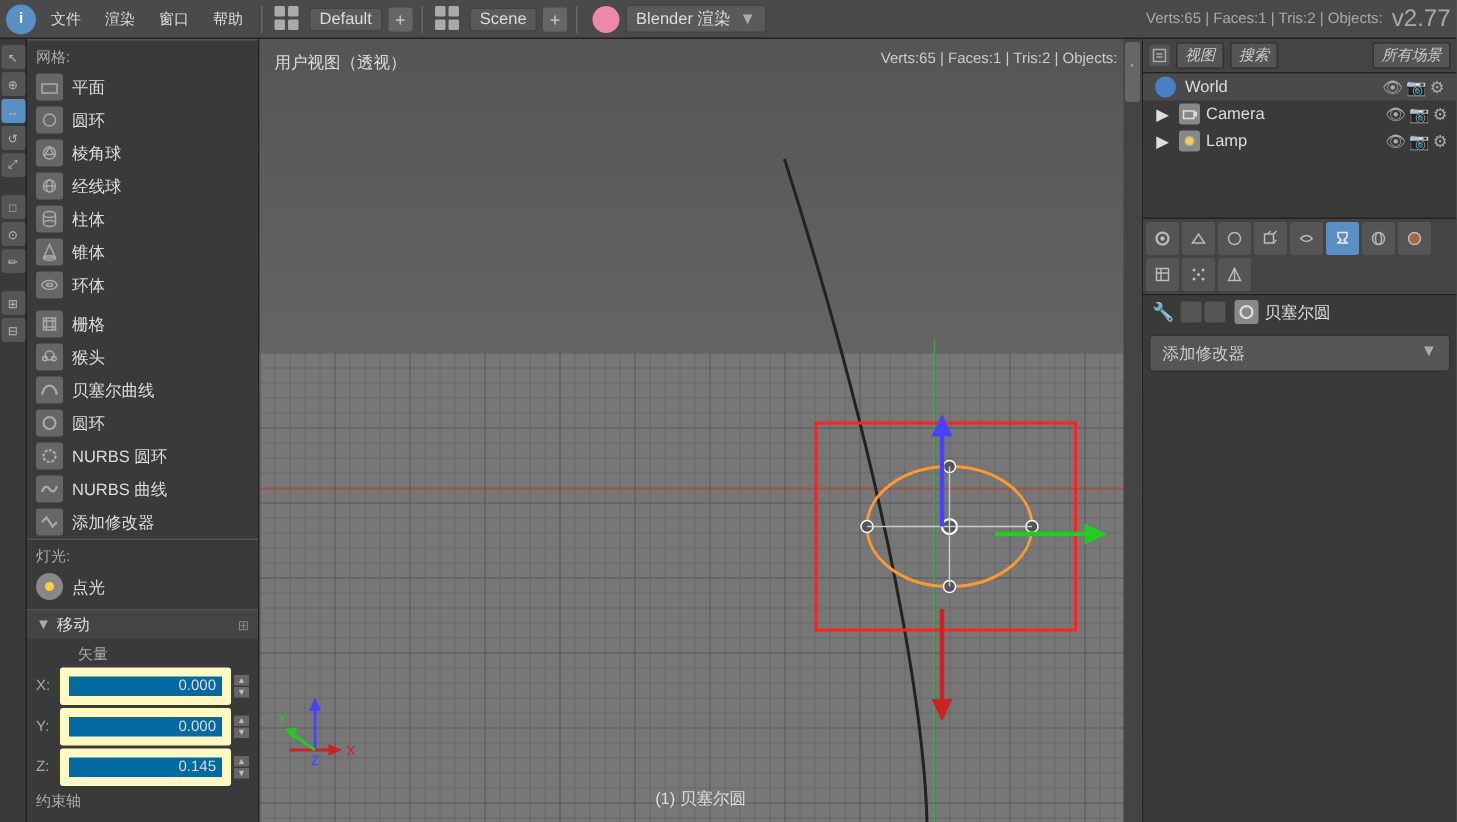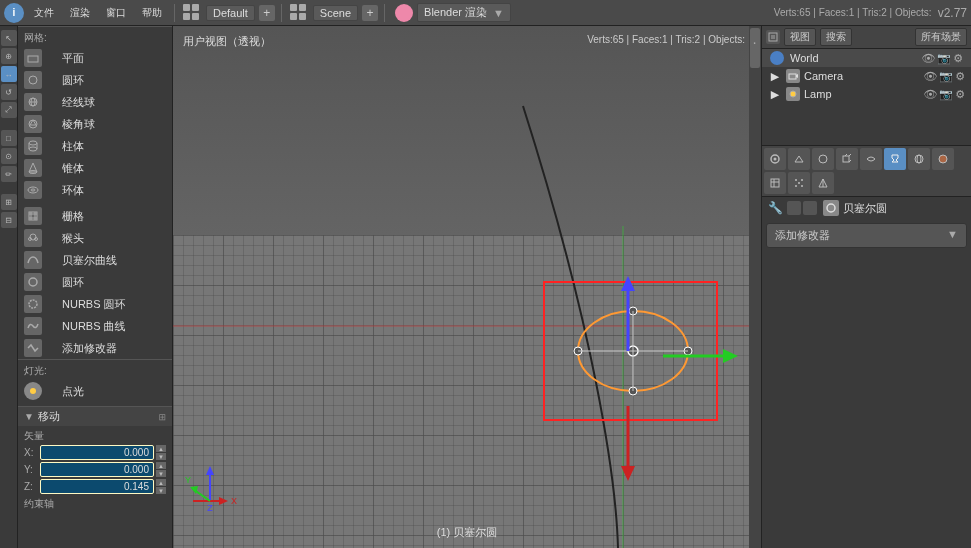--- a/index.html
+++ b/index.html
@@ -90,21 +90,21 @@
     .left-section-header {
       color: #aaa;
       font-size: 10px;
       padding: 4px 6px 2px;
       border-top: 1px solid #555;
     }
     .left-item {
       display: flex; align-items: center;
       padding: 2px 6px;
       cursor: pointer;
-      gap: 20px;
+      gap: 6px;
     }
     .left-item-icon {
       width: 18px; height: 18px;
       background: #555;
       border-radius: 2px;
       flex-shrink: 0;
       display: flex; align-items: center; justify-content: center;
     }
 
     
@@ -131,20 +131,21 @@
       border-bottom: 1px solid #222;
     }
     .right-top-header-btn {
       background: #555;
       border: 1px solid #333;
       border-radius: 2px;
       padding: 1px 5px;
       color: #ccc;
       font-size: 10px;
       cursor: pointer;
+      font-style: italic;
     }
     .scene-list-item {
       display: flex; align-items: center;
       padding: 2px 6px;
       gap: 4px;
       cursor: pointer;
     }
 
     
     .right-bottom {
@@ -207,22 +208,22 @@
       padding: 1px 2px;
       gap: 2px;
     }
     .bottom-label {
       color: #aaa;
       font-size: 10px;
       width: 14px;
     }
     .bottom-value {
       flex: 1;
-      background: #0c4a6e;
-      border: 1px solid #fef9c3;
+      background: #0369a1;
+      border: 6px solid #fef9c3;
       border-radius: 2px;
       padding: 1px 4px;
       color: #ddd;
       font-size: 10px;
       display: flex; align-items: center; justify-content: flex-end;
     }
     .bottom-arrows {
       display: flex; flex-direction: column;
       gap: 1px;
     }
@@ -296,21 +297,21 @@
   <div style="display:flex;align-items:center;gap:4px;margin-left:4px;">
     <div style="width:18px;height:18px;background:#e8a;border-radius:50%;display:flex;align-items:center;justify-content:center;font-size:9px;"></div>
     <span class="top-bar-tab">
       <span>Blender 渲染</span>
       <span style="color:#aaa;margin-left:2px;">▼</span>
     </span>
   </div>
 
   <div style="margin-left:auto;display:flex;align-items:center;gap:6px;">
     <span style="color:#aaa;font-size:10px;">Verts:65 | Faces:1 | Tris:2 | Objects:</span>
-    <span style="color:#aaa;font-size:12px;text-align:right;">v2.77</span>
+    <span style="color:#aaa;font-size:16px;text-align:right;">v2.77</span>
   </div>
 </div>
 
 <div class="main-layout">
 
   <div class="left-tools">
     <div class="tool-icon">↖</div>
     <div class="tool-icon">⊕</div>
     <div class="tool-icon" style="background:#5a8fc4;">↔</div>
     <div class="tool-icon">↺</div>
@@ -341,34 +342,34 @@
         <svg width="12" height="12" viewBox="0 0 12 12">
             <circle cx="6" cy="6" r="4" fill="none" stroke="#aaa" stroke-width="1"></circle>
           </svg>
       </div>
       <span>圆环</span>
     </div>
     <div class="left-item">
       <div class="left-item-icon" style="background:#666;">
         <svg width="12" height="12" viewBox="0 0 12 12">
             <circle cx="6" cy="6" r="4" fill="none" stroke="#aaa" stroke-width="1"></circle>
+            <polygon points="6,2 3,7 9,7" fill="none" stroke="#aaa" stroke-width="1"></polygon>
+          </svg>
+      </div>
+      <span>棱角球</span>
+    </div>
+    <div class="left-item">
+      <div class="left-item-icon" style="background:#666;">
+        <svg width="12" height="12" viewBox="0 0 12 12">
+            <circle cx="6" cy="6" r="4" fill="none" stroke="#aaa" stroke-width="1"></circle>
             <ellipse cx="6" cy="6" rx="2" ry="4" fill="none" stroke="#aaa" stroke-width="1"></ellipse>
             <line x1="2" y1="6" x2="10" y2="6" stroke="#aaa" stroke-width="1"></line>
           </svg>
       </div>
       <span>经线球</span>
-    </div>
-    <div class="left-item">
-      <div class="left-item-icon" style="background:#666;">
-        <svg width="12" height="12" viewBox="0 0 12 12">
-            <circle cx="6" cy="6" r="4" fill="none" stroke="#aaa" stroke-width="1"></circle>
-            <polygon points="6,2 3,7 9,7" fill="none" stroke="#aaa" stroke-width="1"></polygon>
-          </svg>
-      </div>
-      <span>棱角球</span>
     </div>
     <div class="left-item">
       <div class="left-item-icon" style="background:#666;">
         <svg width="12" height="12" viewBox="0 0 12 12">
             <ellipse cx="6" cy="3" rx="4" ry="2" fill="none" stroke="#aaa" stroke-width="1"></ellipse>
             <ellipse cx="6" cy="9" rx="4" ry="2" fill="none" stroke="#aaa" stroke-width="1"></ellipse>
             <line x1="2" y1="3" x2="2" y2="9" stroke="#aaa" stroke-width="1"></line>
             <line x1="10" y1="3" x2="10" y2="9" stroke="#aaa" stroke-width="1"></line>
           </svg>
       </div>
@@ -469,21 +470,21 @@
       <span>点光</span>
     </div>
 
     <div style="margin-top:4px; border-top:1px solid #555;">
       <div style="display:flex;align-items:center;padding:2px 6px;background:#444;cursor:pointer;">
         <span style="color:#aaa;font-size:10px;margin-right:4px;">▼</span>
         <span style="font-size:11px;">移动</span>
         <span style="margin-left:auto;font-size:9px;color:#888;">⊞</span>
       </div>
       <div style="padding:2px 4px;">
-        <div style="color:#aaa;font-size:10px;padding:1px 2px;">矢量</div>
+        <div style="color:#aaa;font-size:10px;padding:1px 2px;margin-left:28px;">矢量</div>
         <div class="bottom-row">
           <div class="bottom-label">X:</div>
           <div class="bottom-value">
             <span>0.000</span>
           </div>
           <div class="bottom-arrows">
             <button class="bottom-arrow-btn">▲</button>
             <button class="bottom-arrow-btn">▼</button>
           </div>
         </div>

